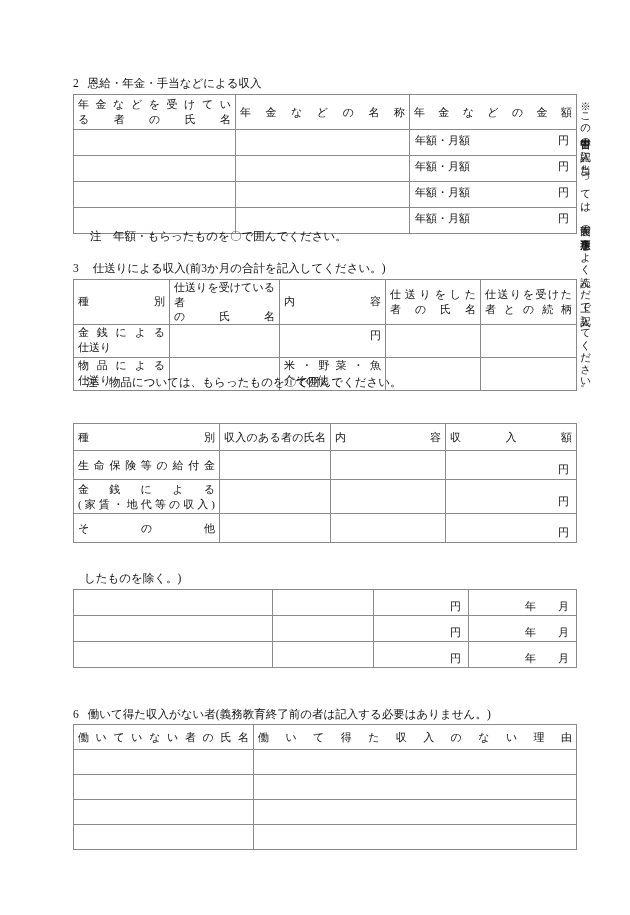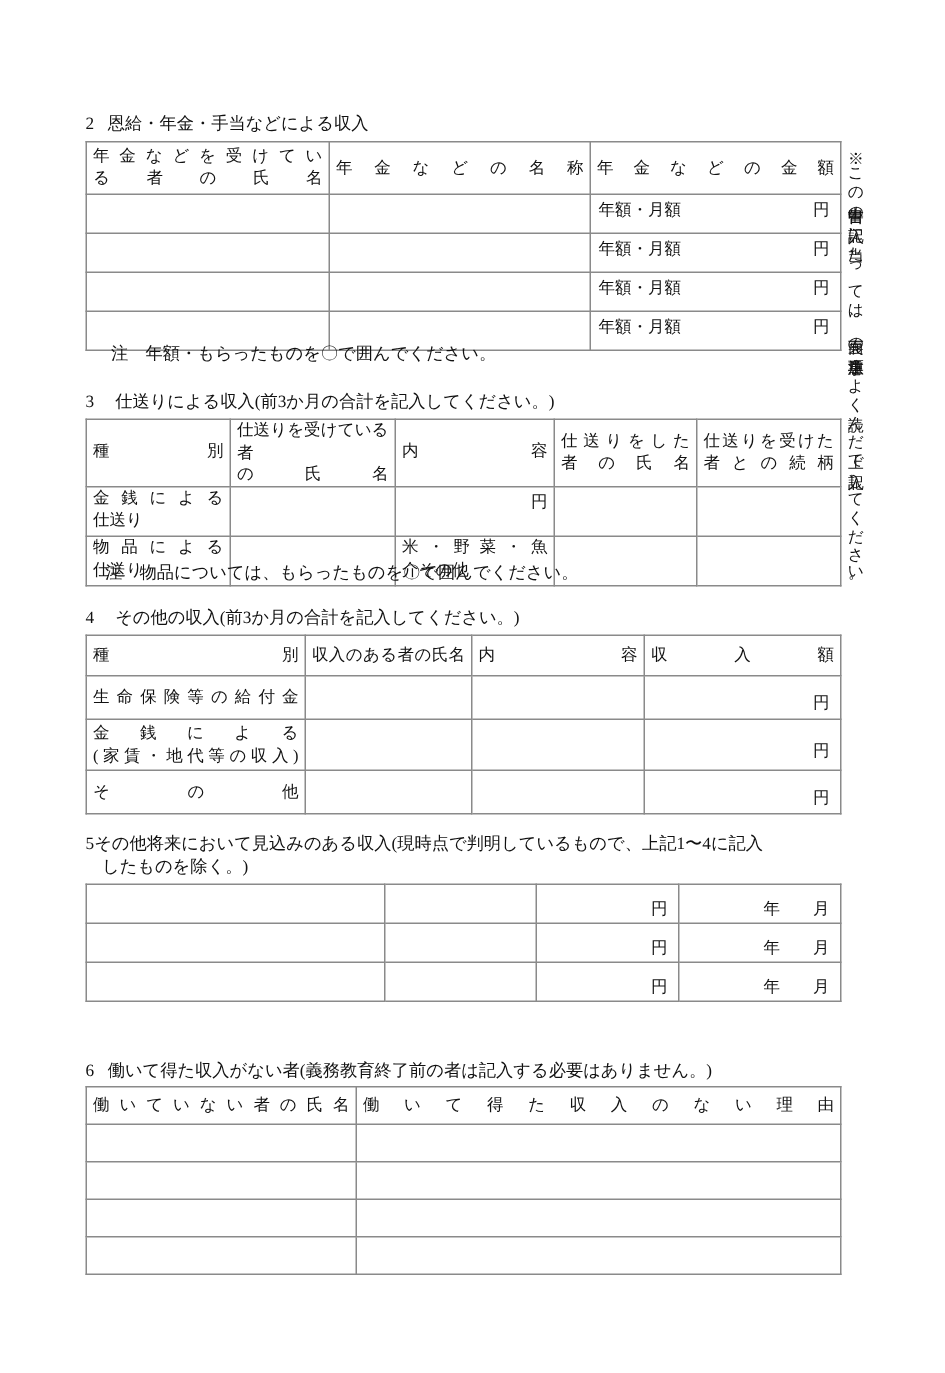--- a/index.html
+++ b/index.html
@@ -10,21 +10,21 @@
   body {
     width: 630px;
     height: 915px;
     font-family: "Liberation Serif", "DejaVu Serif", serif;
     color: #111111;
     position: relative;
     overflow: hidden;
   }
   .page {
     position: absolute;
-    left: 0; top: 0;
+    left: 16px; top: 0;
     width: 562px;
     height: 915px;
   }
 
   
   .sec-head {
     position: absolute;
     font-size: 11.5px;
     line-height: 15px;
     color: #111;
@@ -270,23 +270,20 @@
           <span class="plain">介その他</span>
         </td>
         <td></td>
         <td></td>
       </tr>
     </tbody>
   </table>
 
   <div class="note" style="left:70px; top:375px;">注　物品については、もらったものを〇で囲んでください。</div>
 
-  <div class="sec-head" style="left:57px; top:405px;">
-    <span class="num">4</span><span class="gap2"></span><span>その他の収入(前3か月の合計を記入してください。)</span>
-  </div>
 
   <table class="form" style="left:57px; top:423px; width:503px;">
     <colgroup>
       <col style="width:146px">
       <col style="width:111px">
       <col style="width:115px">
       <col style="width:131px">
     </colgroup>
     <tbody>
       <tr>
@@ -330,23 +327,20 @@
         </td>
         <td></td>
         <td></td>
         <td>
           <span class="yen-only" style="padding-top:11px;">円</span>
         </td>
       </tr>
     </tbody>
   </table>
 
-  <div class="sec-head-2" style="left:57px; top:556px;">
-    <span class="num">5</span><span class="gap1"></span><span>その他将来において見込みのある収入(現時点で判明しているもので、上記1〜4に記入</span>
-  </div>
   <div class="sec-head-2" style="left:68px; top:571px;">したものを除く。)</div>
 
   <table class="form" style="left:57px; top:589px; width:503px;">
     <colgroup>
       <col style="width:199px">
       <col style="width:101px">
       <col style="width:95px">
       <col style="width:108px">
     </colgroup>
     <tbody>

